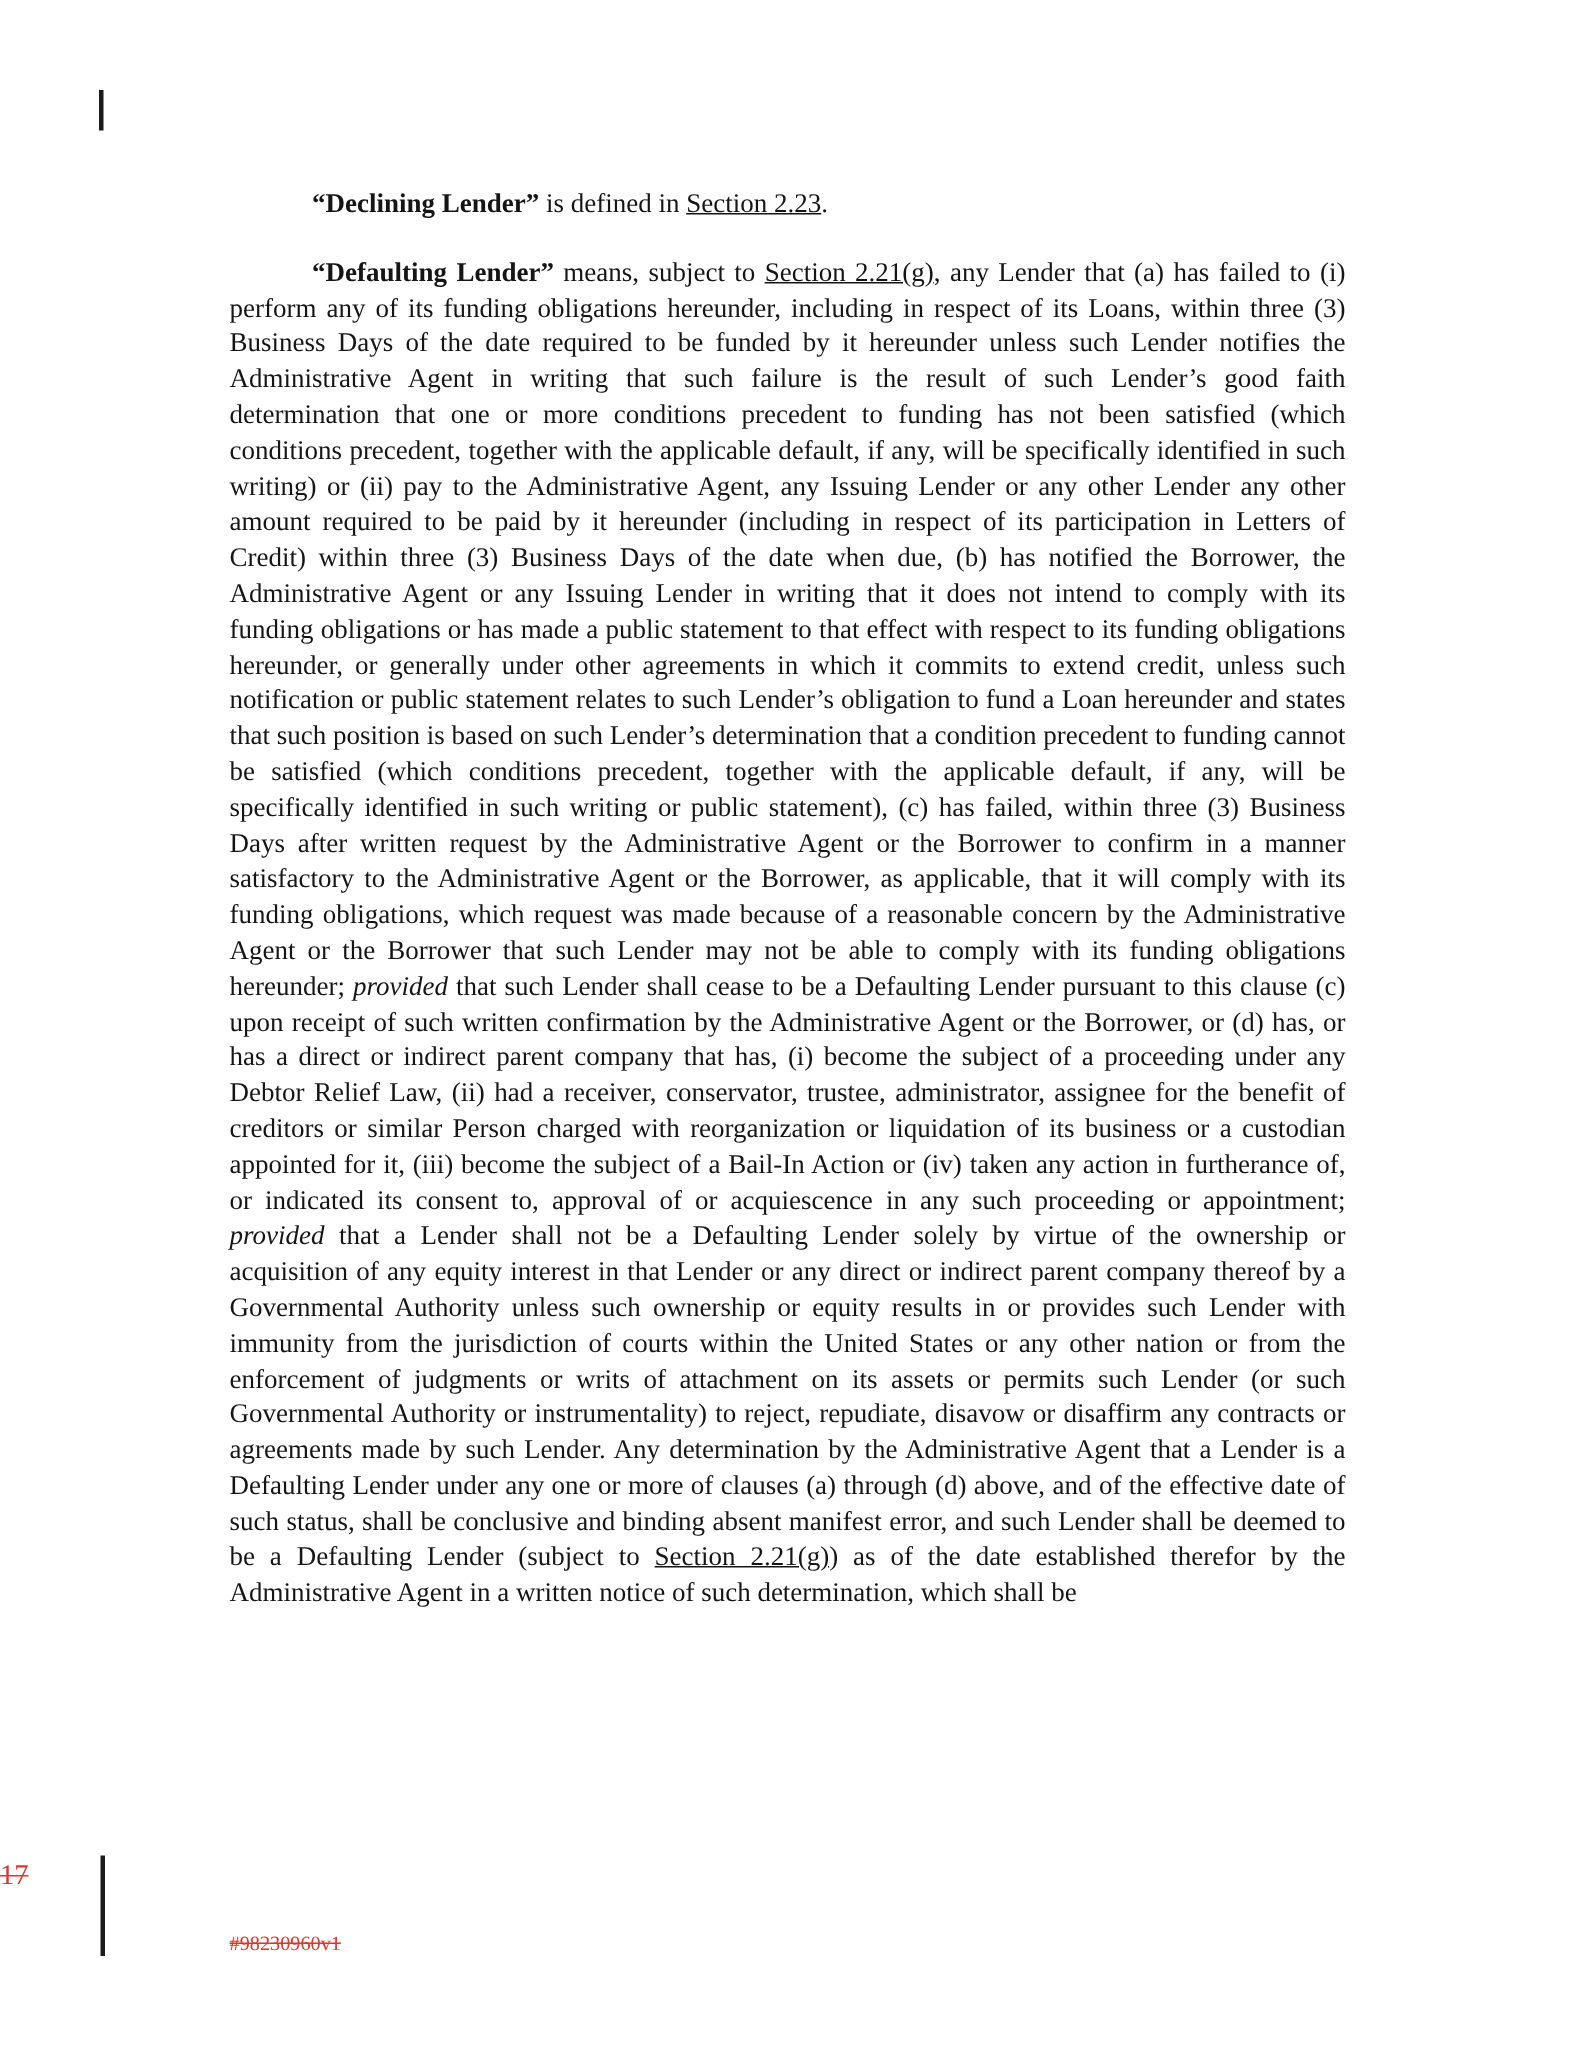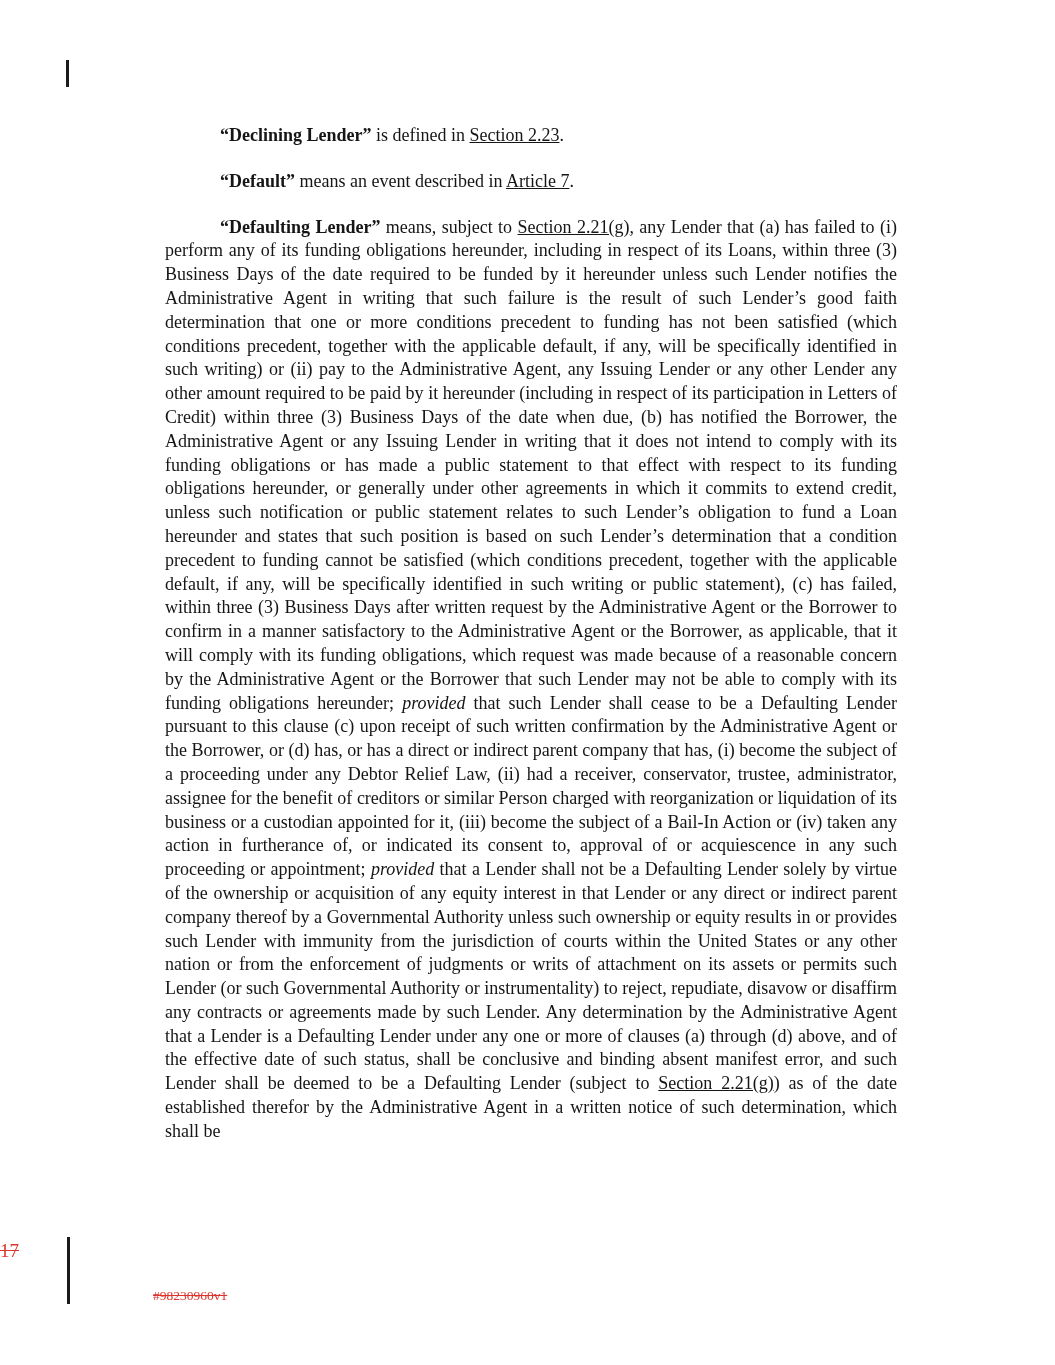--- a/index.html
+++ b/index.html
@@ -15,21 +15,21 @@
   .textblock {
     position: absolute;
     left: 153px;
     top: 124px;
     width: 744px;
     font-size: 18px;
     line-height: 23.8px;
     text-align: justify;
   }
   .para {
-    margin: 0 0 22px 12px;
+    margin: 0 0 22px 0;
     text-indent: 55px;
   }
   .b { font-weight: bold; }
   .i { font-style: italic; }
   .u { text-decoration: underline; }
   .red-strike {
     color: #dd352d;
     text-decoration: line-through;
   }
   .page-number {
@@ -59,21 +59,20 @@
 
 <div class="page">
 
   <div class="change-bar top"></div>
   <div class="change-bar bottom"></div>
 
   <main class="textblock">
 
     <p class="para"><span class="b">“Declining Lender”</span><span> is defined in </span><span class="u">Section 2.23</span><span>.</span></p>
 
-    <p class="para"><span class="b">“Default”</span><span> means an event described in </span><span class="u">Article 7</span><span>.</span></p>
 
     <p class="para"><span class="b">“Defaulting Lender”</span><span> means, subject to </span><span class="u">Section 2.21(g)</span><span>, any Lender that (a) has failed to (i) perform any of its funding obligations hereunder, including in respect of its Loans, within three (3) Business Days of the date required to be funded by it hereunder unless such Lender notifies the Administrative Agent in writing that such failure is the result of such Lender’s good faith determination that one or more conditions precedent to funding has not been satisfied (which conditions precedent, together with the applicable default, if any, will be specifically identified in such writing) or (ii) pay to the Administrative Agent, any Issuing Lender or any other Lender any other amount required to be paid by it hereunder (including in respect of its participation in Letters of Credit) within three (3) Business Days of the date when due, (b) has notified the Borrower, the Administrative Agent or any Issuing Lender in writing that it does not intend to comply with its funding obligations or has made a public statement to that effect with respect to its funding obligations hereunder, or generally under other agreements in which it commits to extend credit, unless such notification or public statement relates to such Lender’s obligation to fund a Loan hereunder and states that such position is based on such Lender’s determination that a condition precedent to funding cannot be satisfied (which conditions precedent, together with the applicable default, if any, will be specifically identified in such writing or public statement), (c) has failed, within three (3) Business Days after written request by the Administrative Agent or the Borrower to confirm in a manner satisfactory to the Administrative Agent or the Borrower, as applicable, that it will comply with its funding obligations, which request was made because of a reasonable concern by the Administrative Agent or the Borrower that such Lender may not be able to comply with its funding obligations hereunder; </span><span class="i">provided</span><span> that such Lender shall cease to be a Defaulting Lender pursuant to this clause (c) upon receipt of such written confirmation by the Administrative Agent or the Borrower, or (d) has, or has a direct or indirect parent company that has, (i) become the subject of a proceeding under any Debtor Relief Law, (ii) had a receiver, conservator, trustee, administrator, assignee for the benefit of creditors or similar Person charged with reorganization or liquidation of its business or a custodian appointed for it, (iii) become the subject of a Bail-In Action or (iv) taken any action in furtherance of, or indicated its consent to, approval of or acquiescence in any such proceeding or appointment; </span><span class="i">provided</span><span> that a Lender shall not be a Defaulting Lender solely by virtue of the ownership or acquisition of any equity interest in that Lender or any direct or indirect parent company thereof by a Governmental Authority unless such ownership or equity results in or provides such Lender with immunity from the jurisdiction of courts within the United States or any other nation or from the enforcement of judgments or writs of attachment on its assets or permits such Lender (or such Governmental Authority or instrumentality) to reject, repudiate, disavow or disaffirm any contracts or agreements made by such Lender. Any determination by the Administrative Agent that a Lender is a Defaulting Lender under any one or more of clauses (a) through (d) above, and of the effective date of such status, shall be conclusive and binding absent manifest error, and such Lender shall be deemed to be a Defaulting Lender (subject to </span><span class="u">Section 2.21(g)</span><span>) as of the date established therefor by the Administrative Agent in a written notice of such determination, which shall be</span></p>
 
   </main>
 
   <div class="page-number"><span class="red-strike">17</span></div>
 
   <div class="footer-tag"><span class="red-strike">#98230960v1</span></div>
 
 </div>

